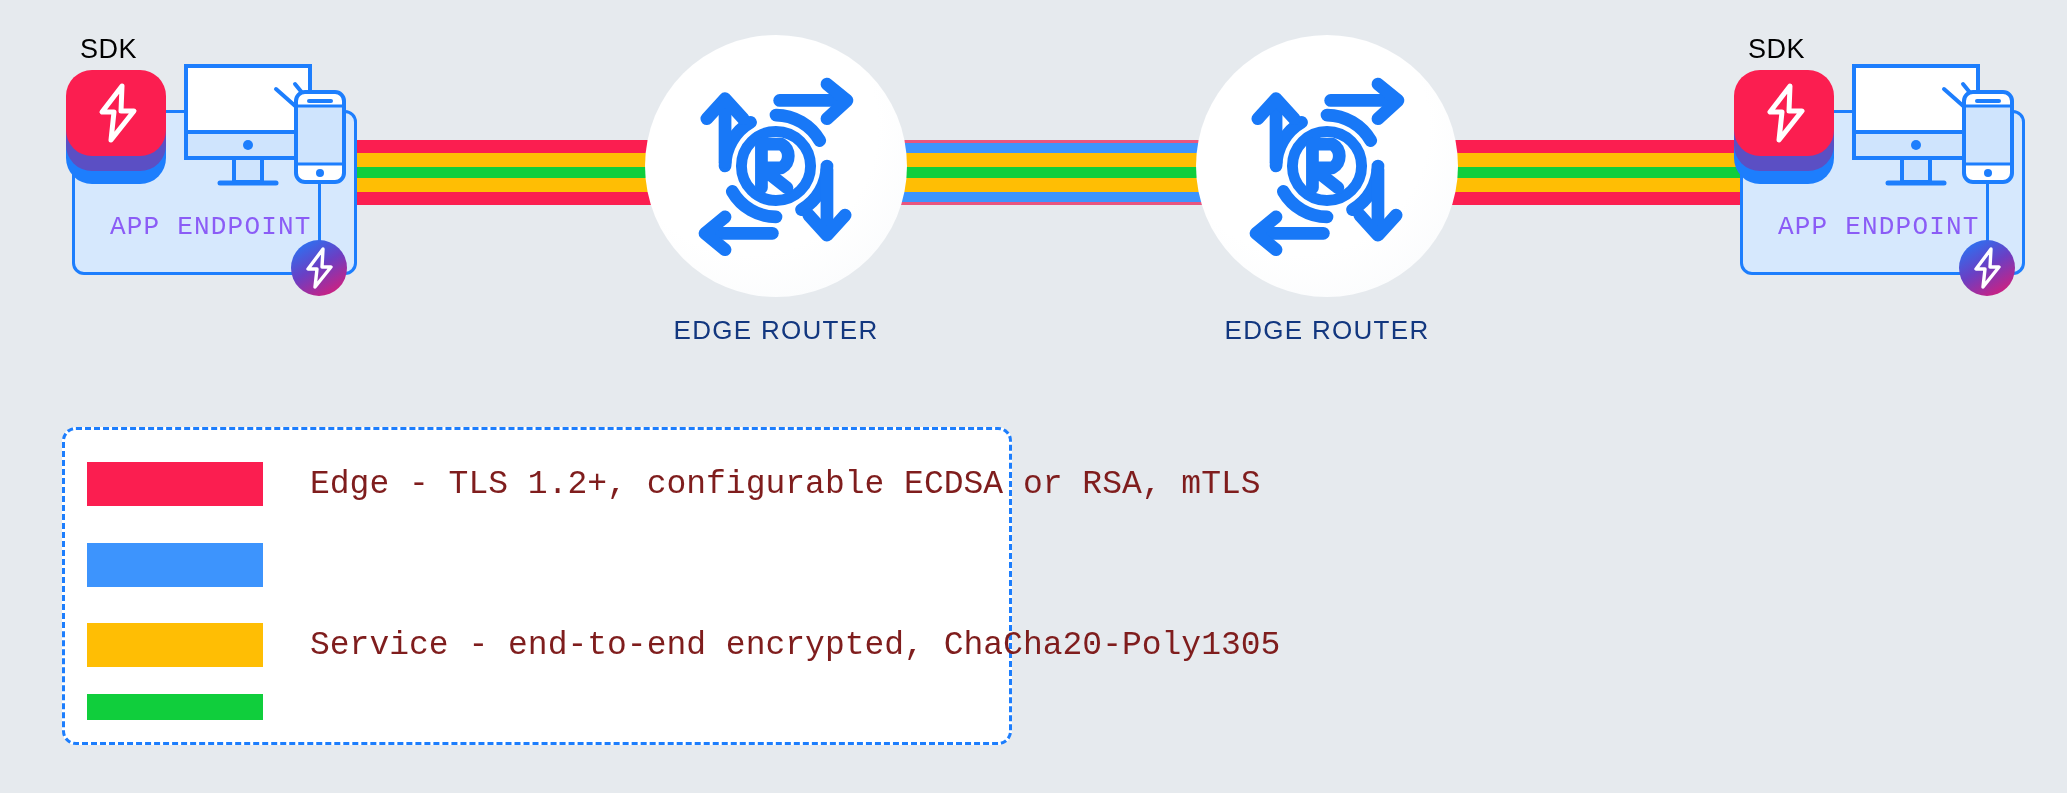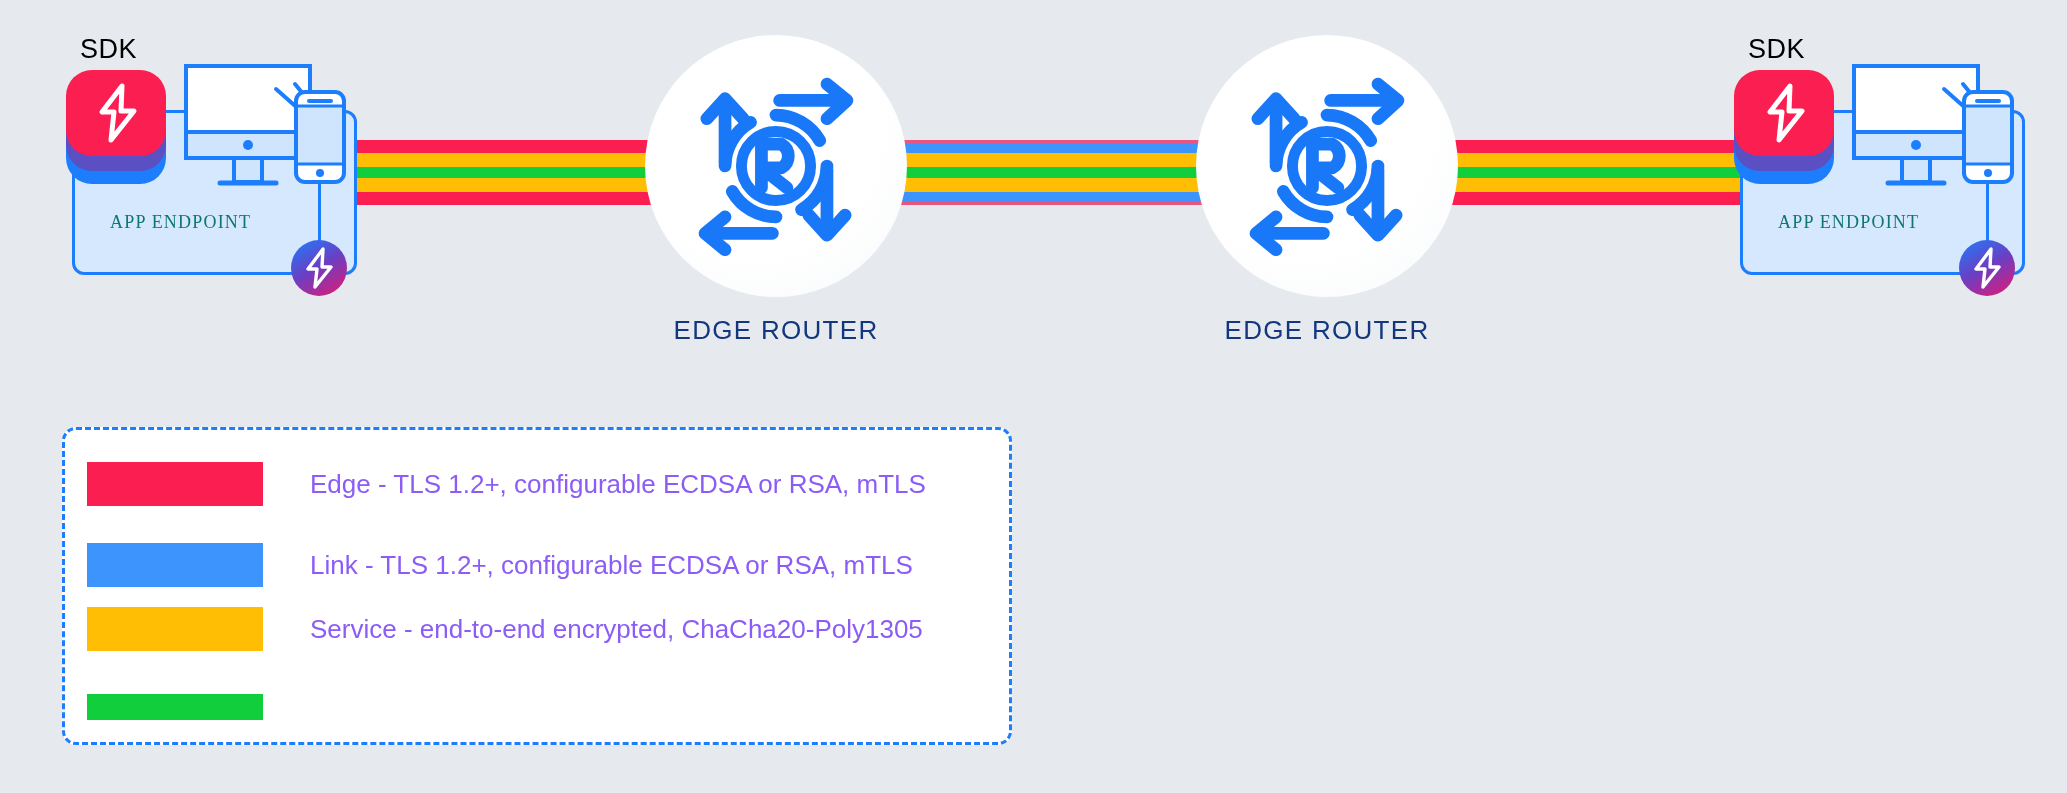--- a/index.html
+++ b/index.html
@@ -24,25 +24,25 @@
 
   
   .lbl-sdk {
     font-size: 27px;
     color: #000000;
     font-family: "Liberation Sans", sans-serif;
     letter-spacing: .5px;
     white-space: nowrap;
   }
   .lbl-endpoint {
-    font-size: 18px;
-    color: #0f766e;
+    font-size: 26px;
+    color: #8b5cf6;
     letter-spacing: 1.2px;
     white-space: nowrap;
-    font-family: Liberation Serif, serif;
+    font-family: Liberation Mono, monospace;
   }
   .lbl-router {
     font-size: 26px;
     color: #12377f;
     letter-spacing: 1.3px;
     white-space: nowrap;
     font-family: "Liberation Sans", sans-serif;
     text-align: center;
   }
 
@@ -99,24 +99,24 @@
     align-items: center;
   }
   .legend-swatch {
     width: 176px;
     height: 44px;
     flex: none;
   }
   .legend-swatch.short { height: 26px; }
   .legend-text {
     margin-left: 47px;
-    font-size: 26px;
-    color: #8b5cf6;
+    font-size: 33px;
+    color: #7f1d1d;
     white-space: nowrap;
-    font-family: Liberation Sans, sans-serif;
+    font-family: Liberation Mono, monospace;
   }
 </style>
 </head>
 <body>
 
 <div class="canvas">
 
   <div class="stripe" style="left:340px; top:140px; width:420px; height:13px; background:#fb1e50;"></div>
   <div class="stripe" style="left:340px; top:192px; width:420px; height:13px; background:#fb1e50;"></div>
 
@@ -288,24 +288,23 @@
 
   <div class="legend" style="left:62px; top:427px; width:950px; height:318px;">
 
     <div class="legend-row" style="left:22px; top:32px;">
       <div class="legend-swatch" style="background:#fb1e50;"></div>
       <div class="legend-text">Edge - TLS 1.2+, configurable ECDSA or RSA, mTLS</div>
     </div>
 
     <div class="legend-row" style="left:22px; top:113px;">
       <div class="legend-swatch" style="background:#3d94fd;"></div>
-      <div class="legend-text">Link - TLS 1.2+, configurable ECDSA or RSA, mTLS</div>
     </div>
 
-    <div class="legend-row" style="left:22px; top:177px;">
+    <div class="legend-row" style="left:22px; top:193px;">
       <div class="legend-swatch" style="background:#ffbe04;"></div>
       <div class="legend-text">Service - end-to-end encrypted, ChaCha20-Poly1305</div>
     </div>
 
     <div class="legend-row" style="left:22px; top:264px;">
       <div class="legend-swatch short" style="background:#10ce3c;"></div>
     </div>
 
   </div>
 

